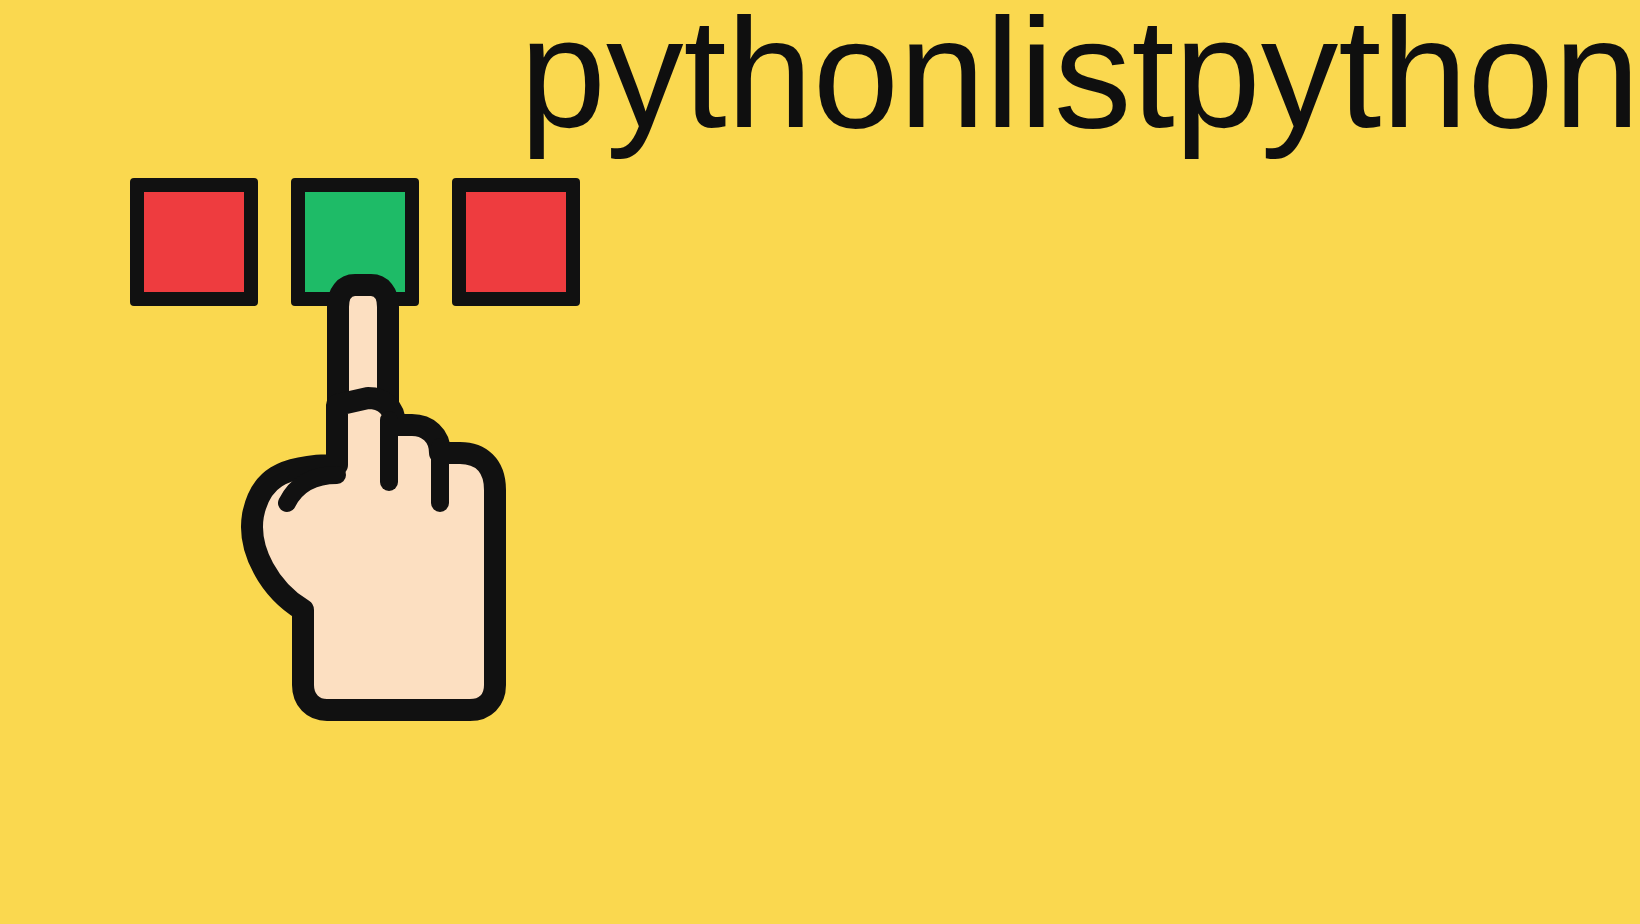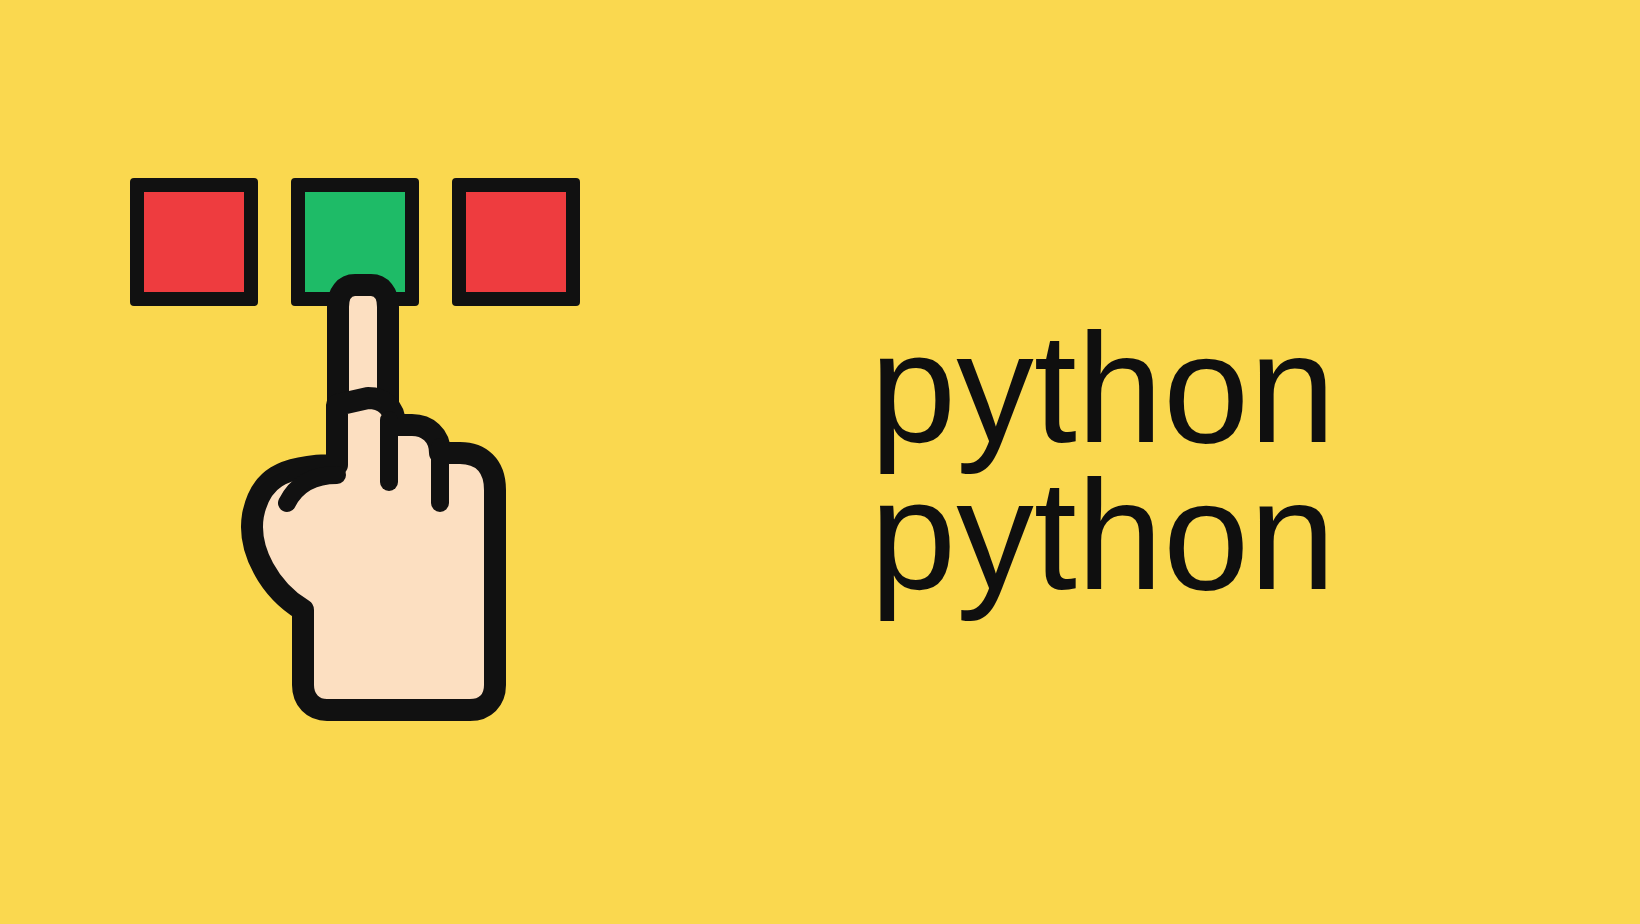--- a/index.html
+++ b/index.html
@@ -14,22 +14,22 @@
     }
     .left-panel {
       width: 50%;
       height: 100%;
       position: relative;
     }
     .right-panel {
       width: 50%;
       height: 100%;
       display: flex;
-      flex-direction: column;
-      justify-content: center;
+      flex-direction: row;
+      justify-content: flex-end;
       padding-left: 50px;
     }
     .title-text {
       color: #0f0f0f;
       font-size: 155px;
       line-height: 0.95;
       font-weight: 400;
       letter-spacing: 0px;
     }
     .boxes {
@@ -92,14 +92,15 @@
       <line x1="164" y1="155" x2="164" y2="217" stroke="#111111" stroke-width="18" stroke-linecap="round"></line>
       <line x1="215" y1="182" x2="215" y2="238" stroke="#111111" stroke-width="18" stroke-linecap="round"></line>
 
       <path d="M 112 210 C 90 210 72 218 62 238" fill="none" stroke="#111111" stroke-width="18" stroke-linecap="round"></path>
     </svg>
   </div>
 </div>
 
 <div class="right-panel">
   <div class="title-text">python</div>
+  <div class="title-text">list</div>
   <div class="title-text">python</div>
 </div>
 
 </body></html>

